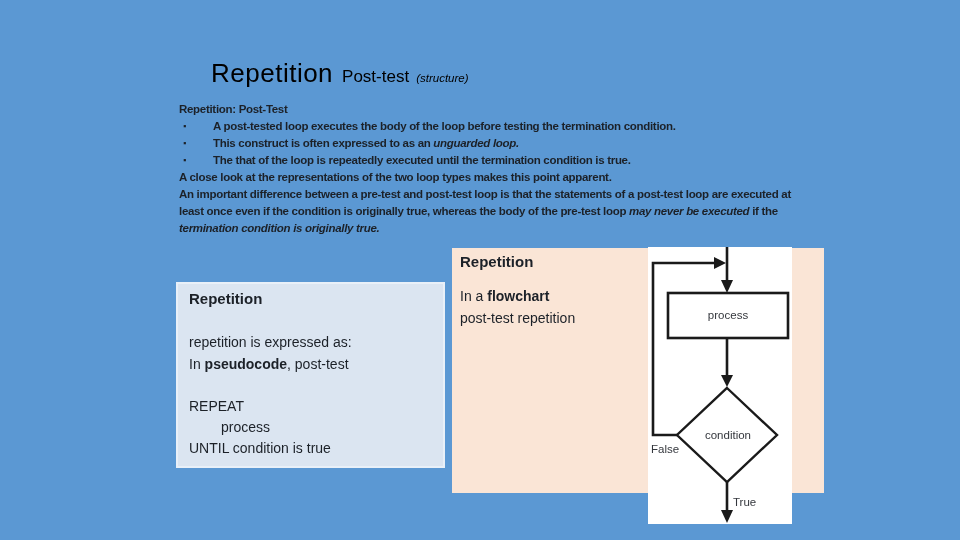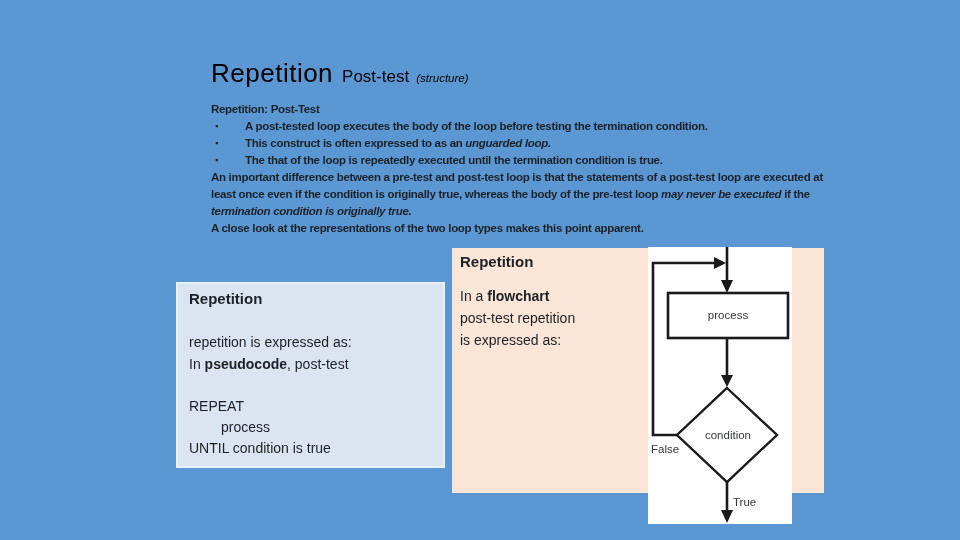--- a/index.html
+++ b/index.html
@@ -15,21 +15,20 @@
     color:#000000;
   }
   .title-main{font-size:26px;letter-spacing:.5px;}
   .title-sub{font-size:17px;margin-left:9px;}
   .title-note{font-size:11.5px;font-style:italic;margin-left:7px;}
   
   .bodytext{
     position:absolute;left:179px;top:101px;width:618px;
     font-size:11.5px;font-weight:bold;line-height:17px;letter-spacing:-.3px;
     color:#1C2128;
-    margin-left:32px;
   }
   .bullet{position:relative;padding-left:34px;}
   .bullet-dot{position:absolute;left:4px;top:0;font-size:9px;}
   .it{font-style:italic;}
   
   .pseudo-box{
     position:absolute;left:176px;top:282px;width:269px;height:186px;
     box-sizing:border-box;background:#DBE5F1;border:2px solid #E9F0F8;
     padding:5px 11px;
   }
@@ -66,30 +65,29 @@
     <span>A post-tested loop executes the body of the loop before testing the termination condition.</span>
   </div>
   <div class="bullet">
     <span class="bullet-dot">▪</span>
     <span>This construct is often expressed to as an </span><span class="it">unguarded loop.</span>
   </div>
   <div class="bullet">
     <span class="bullet-dot">▪</span>
     <span>The that of the loop is repeatedly executed until the termination condition is true.</span>
   </div>
+  <div>A close look at the representations of the two loop types makes this point apparent.</div>
   <div><span>An important difference between a pre-test and post-test loop is that the statements of a post-test loop are executed at least once even if the condition is originally true, whereas the body of the pre-test loop </span><span class="it">may never be executed</span><span> if the </span><span class="it">termination condition is originally true.</span></div>
-  <div>A close look at the representations of the two loop types makes this point apparent.</div>
 </div>
 
 <div class="flow-panel">
   <div class="box-heading">Repetition</div>
   <div class="flow-intro">
     <div><span>In a </span><span class="b">flowchart</span></div>
     <div>post-test repetition</div>
-    <div>is expressed as:</div>
   </div>
 </div>
 
 <div class="pseudo-box">
   <div class="box-heading">Repetition</div>
   <div class="pseudo-intro">
     <div>repetition is expressed as:</div>
     <div><span>In </span><span class="b">pseudocode</span><span>, post-test</span></div>
   </div>
   <div class="pseudo-code">

